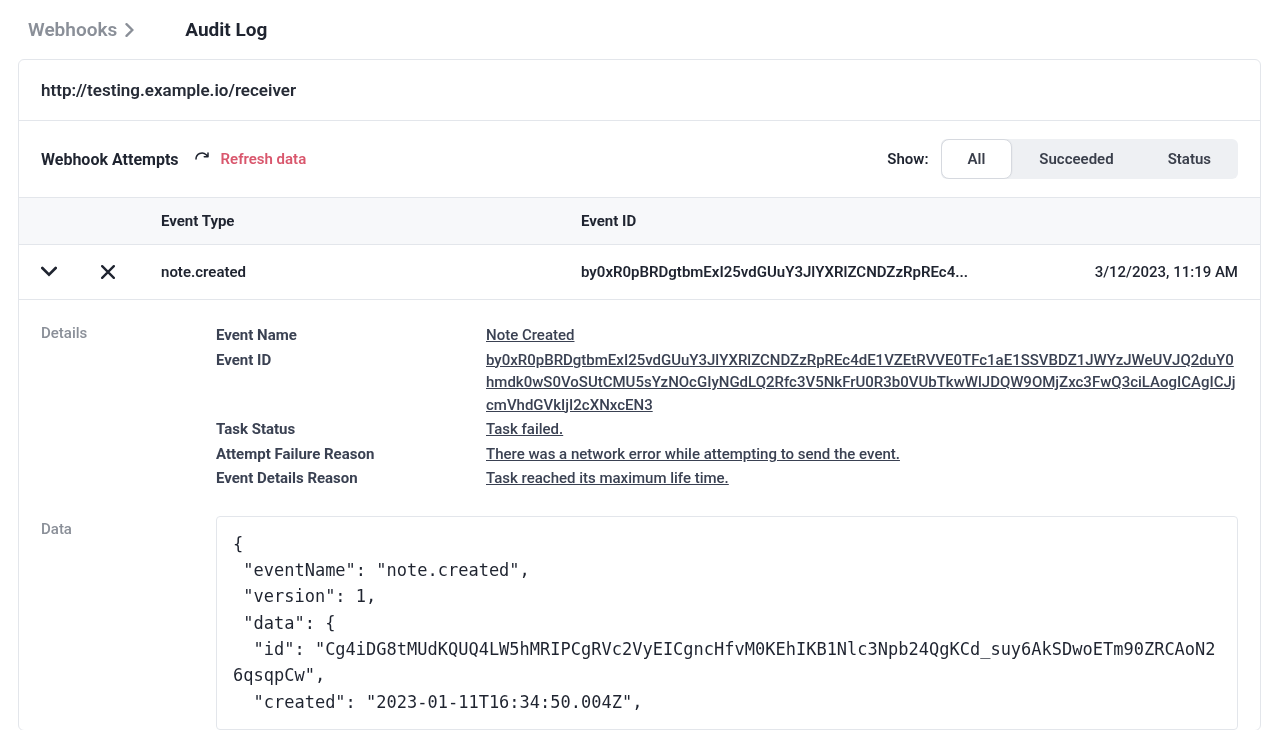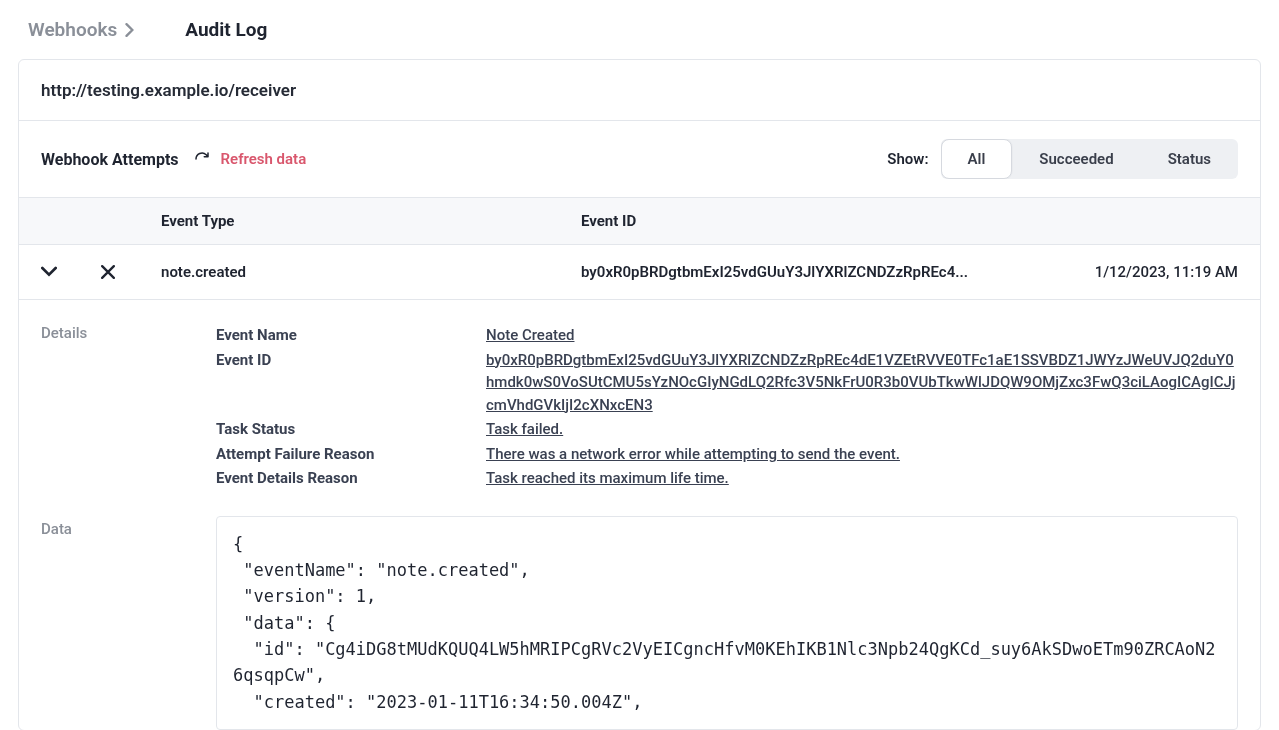--- a/index.html
+++ b/index.html
@@ -109,21 +109,21 @@
           <path d="M1 1 L6 6 L11 1" stroke="#1f2430" stroke-width="2" fill="none" stroke-linecap="round"></path>
         </svg>
     </div>
     <div class="col-status icon-btn row-status-icon">
       <svg width="14" height="14" viewBox="0 0 12 12">
           <path d="M1 1 L11 11 M11 1 L1 11" stroke="#1f2430" stroke-width="2" stroke-linecap="round"></path>
         </svg>
     </div>
     <div class="col-event-type">note.created</div>
     <div class="col-event-id">by0xR0pBRDgtbmExI25vdGUuY3JlYXRlZCNDZzRpREc4...</div>
-    <div class="col-time">1/12/2023, 11:19 AM</div>
+    <div class="col-time">3/12/2023, 11:19 AM</div>
   </div>
 
   <div class="details-panel">
     <div class="panel-label">Details</div>
     <div class="dl">
       <div class="dl-row">
         <div class="dt">Event Name</div>
         <div class="dd">Note Created</div>
       </div>
       <div class="dl-row">

